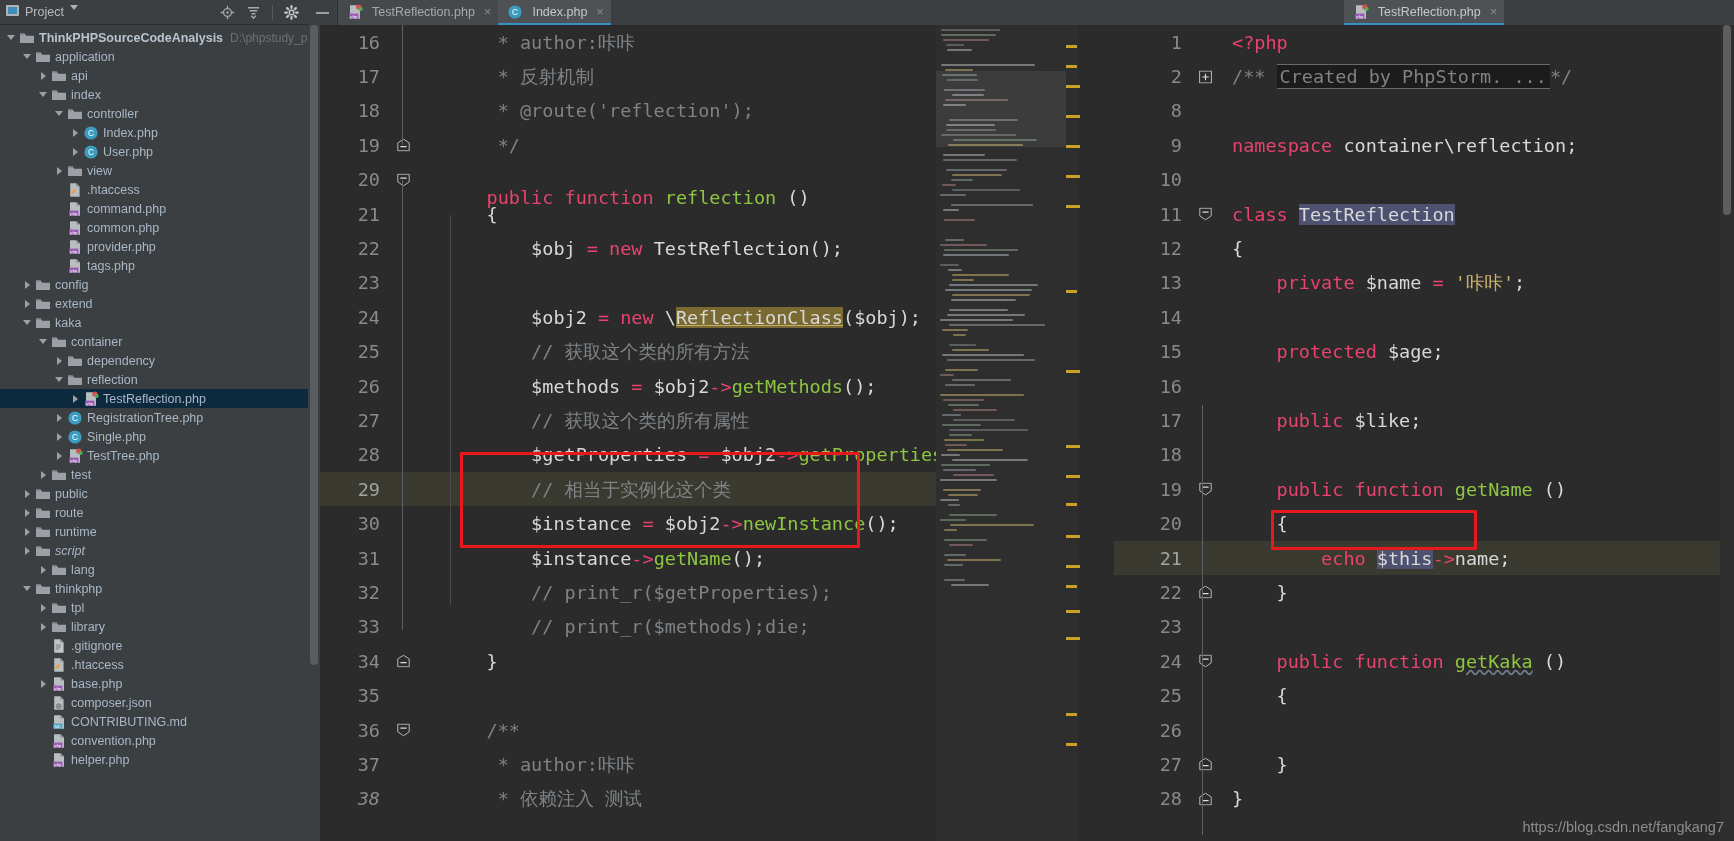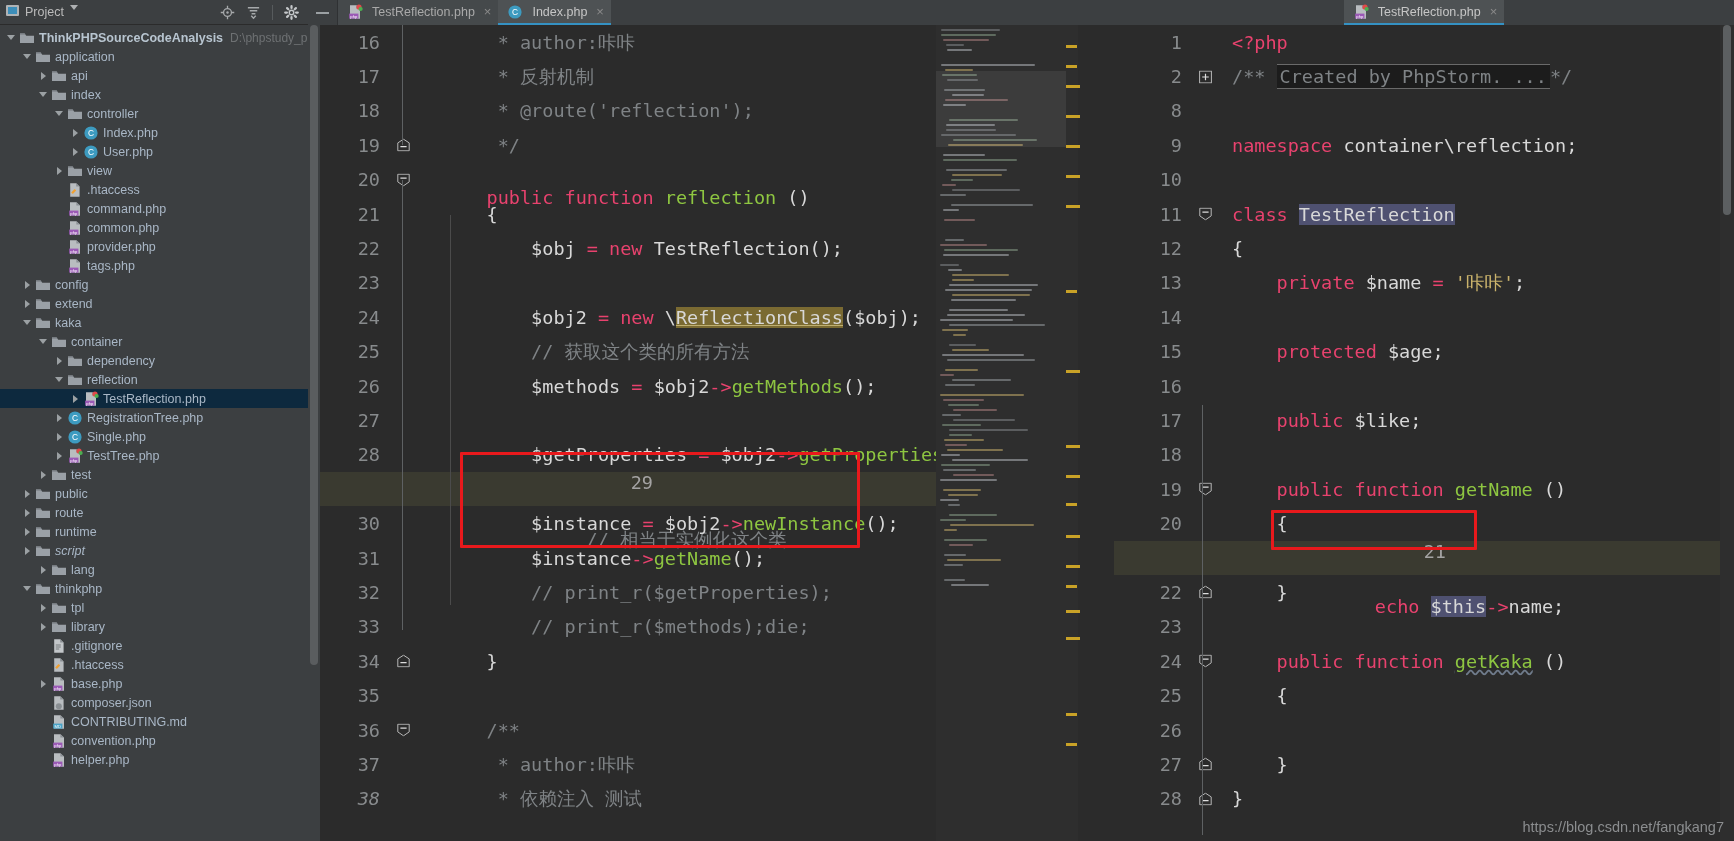--- a/index.html
+++ b/index.html
@@ -120,21 +120,21 @@
   .str  { color: #c9b26b; }
   .cmt  { color: #7f8386; }
   .op   { color: #e8426e; }
   .plain{ color: #d8d8d8; }
   .hlbg { background: #7a6a32; }
   .underline { text-decoration: underline; text-decoration-color: #c0b070; }
   .selbg { background: #4f5171; }
   .wavy  { text-decoration: underline; text-decoration-style: wavy;
            text-decoration-color: #6f7b8b; }
 
-  .caret-line { background: #3a3a30; flex-direction: column; }
+  .caret-line { background: #3a3a30; }
 
   
   .fmark {
     position: absolute; left: 7px; top: 50%; transform: translateY(-50%);
     width: 13px; height: 13px;
   }
   .indent-guide {
     position: absolute; top: 0; bottom: 0; width: 1px; background: #4a4a4a;
   }
 
@@ -621,21 +621,21 @@
       <div class="cline"><span class="ln" style="width: 70px;">20</span><span class="fold"><svg class="fmark" viewBox="0 0 13 13">
             <path d="M0.8 0.7 H12.2 V8.4 L6.5 12.3 L0.8 8.4 Z" fill="#2b2b2b" stroke="#b8b8b8"></path>
             <path d="M3.4 4.6h6.2" stroke="#ddd" stroke-width="1.2"></path>
           </svg></span><span class="code" style="padding-left: 28px; margin-top: 36px;"><span class="plain">    </span><span class="kwm">public function </span><span class="fn">reflection</span><span class="plain"> ()</span></span></div>
       <div class="cline"><span class="ln" style="width: 70px;">21</span><span class="fold"></span><span class="code" style="padding-left: 28px;"><span class="plain">    {</span></span></div>
       <div class="cline"><span class="ln" style="width: 70px;">22</span><span class="fold"></span><span class="code" style="padding-left: 28px;"><span class="plain">        $obj </span><span class="op">= </span><span class="kwm">new </span><span class="plain">TestReflection();</span></span></div>
       <div class="cline"><span class="ln" style="width: 70px;">23</span><span class="fold"></span><span class="code" style="padding-left: 28px;"></span></div>
       <div class="cline"><span class="ln" style="width: 70px;">24</span><span class="fold"></span><span class="code" style="padding-left: 28px;"><span class="plain">        $obj2 </span><span class="op">= </span><span class="kwm">new </span><span class="plain">\</span><span class="plain hlbg underline">ReflectionClass</span><span class="plain">($obj);</span></span></div>
       <div class="cline"><span class="ln" style="width: 70px;">25</span><span class="fold"></span><span class="code" style="padding-left: 28px;"><span class="cmt">        // 获取这个类的所有方法</span></span></div>
       <div class="cline"><span class="ln" style="width: 70px;">26</span><span class="fold"></span><span class="code" style="padding-left: 28px;"><span class="plain">        $methods </span><span class="op">= </span><span class="plain">$obj2</span><span class="op">-&gt;</span><span class="fn">getMethods</span><span class="plain">();</span></span></div>
-      <div class="cline"><span class="ln" style="width: 70px;">27</span><span class="fold"></span></div>
+      <div class="cline"><span class="ln" style="width: 70px;">27</span><span class="fold"></span><span class="code" style="padding-left: 28px;"><span class="cmt">        // 获取这个类的所有属性</span></span></div>
       <div class="cline"><span class="ln" style="width: 70px;">28</span><span class="fold"></span><span class="code" style="padding-left: 28px;"><span class="plain">        $getProperties </span><span class="op">= </span><span class="plain">$obj2</span><span class="op">-&gt;</span><span class="fn">getProperties</span><span class="plain">();</span></span></div>
       <div class="cline caret-line"><span class="ln hl" style="width: 70px;">29</span><span class="fold"></span><span class="code" style="padding-left: 28px;"><span class="cmt">        // 相当于实例化这个类</span></span></div>
       <div class="cline"><span class="ln" style="width: 70px;">30</span><span class="fold"></span><span class="code" style="padding-left: 28px;"><span class="plain">        $instance </span><span class="op">= </span><span class="plain">$obj2</span><span class="op">-&gt;</span><span class="fn">newInstance</span><span class="plain">();</span></span></div>
       <div class="cline"><span class="ln" style="width: 70px;">31</span><span class="fold"></span><span class="code" style="padding-left: 28px;"><span class="plain">        $instance</span><span class="op">-&gt;</span><span class="fn">getName</span><span class="plain">();</span></span></div>
       <div class="cline"><span class="ln" style="width: 70px;">32</span><span class="fold"></span><span class="code" style="padding-left: 28px;"><span class="cmt">        // print_r($getProperties);</span></span></div>
       <div class="cline"><span class="ln" style="width: 70px;">33</span><span class="fold"></span><span class="code" style="padding-left: 28px;"><span class="cmt">        // print_r($methods);die;</span></span></div>
       <div class="cline"><span class="ln" style="width: 70px; text-align: right;">34</span><span class="fold"><svg class="fmark" viewBox="0 0 13 13">
             <path d="M0.8 4.4 L6.5 0.7 L12.2 4.4 V12.3 H0.8 Z" fill="#2b2b2b" stroke="#b8b8b8"></path>
             <path d="M3.4 8.2h6.2" stroke="#ddd" stroke-width="1.2"></path>
           </svg></span><span class="code" style="padding-left: 28px;"><span class="plain">    }</span></span></div>

